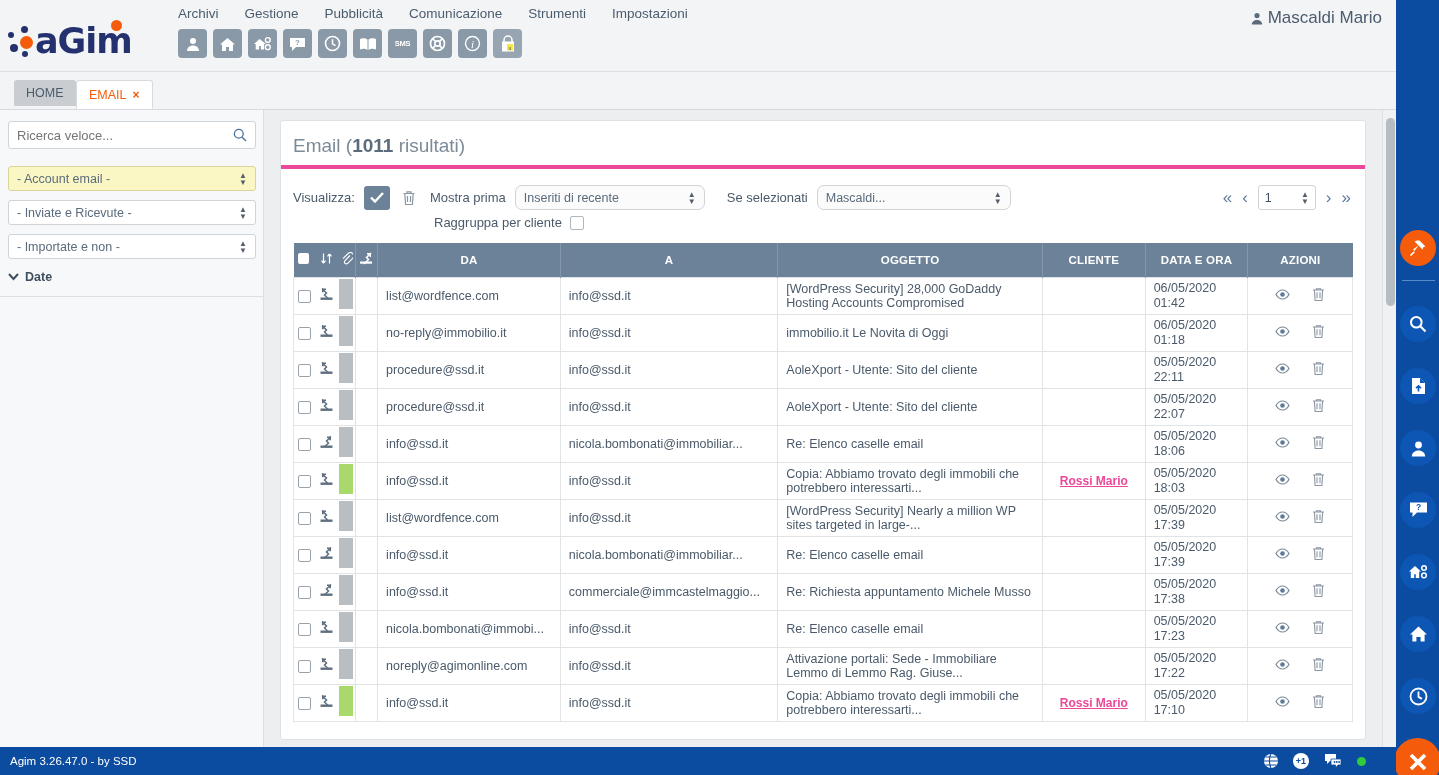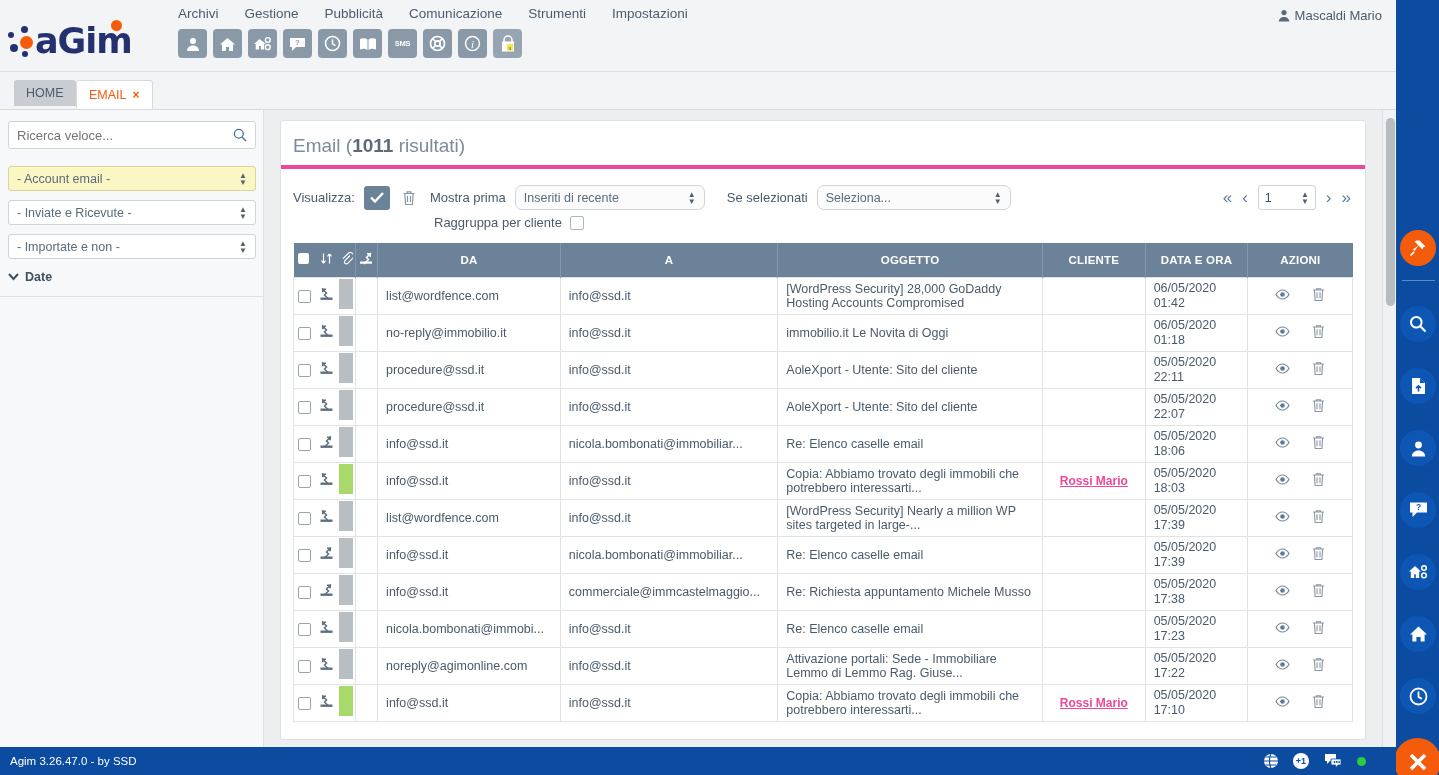--- a/index.html
+++ b/index.html
@@ -42,21 +42,21 @@
     width: 29px; height: 29px; border-radius: 4px;
     background: #8a99a8; color: #fff;
     display: flex; align-items: center; justify-content: center;
     cursor: pointer; position: relative;
   }
   .navicon.active { background: #97a4b1; }
   .navicon svg { display: block; }
   .navicon .smstxt { font-size: 7.5px; font-weight: bold; letter-spacing: -0.2px; }
 
   .userbox {
-    position: absolute; right: 14px; top: 8px; font-size: 13px; color: #4b5c6d;
+    position: absolute; right: 14px; top: 8px; font-size: 17px; color: #4b5c6d;
     display: flex; align-items: center; gap: 5px; cursor: pointer;
   }
 
   
   .tabbar {
     position: absolute; top: 72px; left: 0; width: 1396px; height: 38px;
     background: #f3f4f6; border-bottom: 1px solid #d6d9dd;
   }
   .tab {
     position: absolute; top: 8px; height: 26px; padding: 0 12px;
@@ -370,21 +370,21 @@
               <path d="M1.5 3.5h11M5 3.5V1.8h4V3.5M2.8 3.5l.8 11h6.8l.8-11M5.5 6v6M8.5 6v6" fill="none" stroke="#8a96a2" stroke-width="1.2"></path>
             </svg>
           </div>
           <span class="tb-label" style="margin-left:14px;">Mostra prima</span>
           <div class="sel-box" style="margin-left:9px;width:190px;">
             <span>Inseriti di recente</span>
             <span class="spin">▲<br>▼</span>
           </div>
           <span class="tb-label" style="margin-left:22px;">Se selezionati</span>
           <div class="sel-box" style="margin-left:9px;width:194px;">
-            <span>Seleziona...</span>
+            <span>Mascaldi...</span>
             <span class="spin">▲<br>▼</span>
           </div>
         </div>
 
         <div class="group-row">
           <span class="tb-label">Raggruppa per cliente</span>
           <span class="sq-check"></span>
         </div>
 
         <div class="pager">

